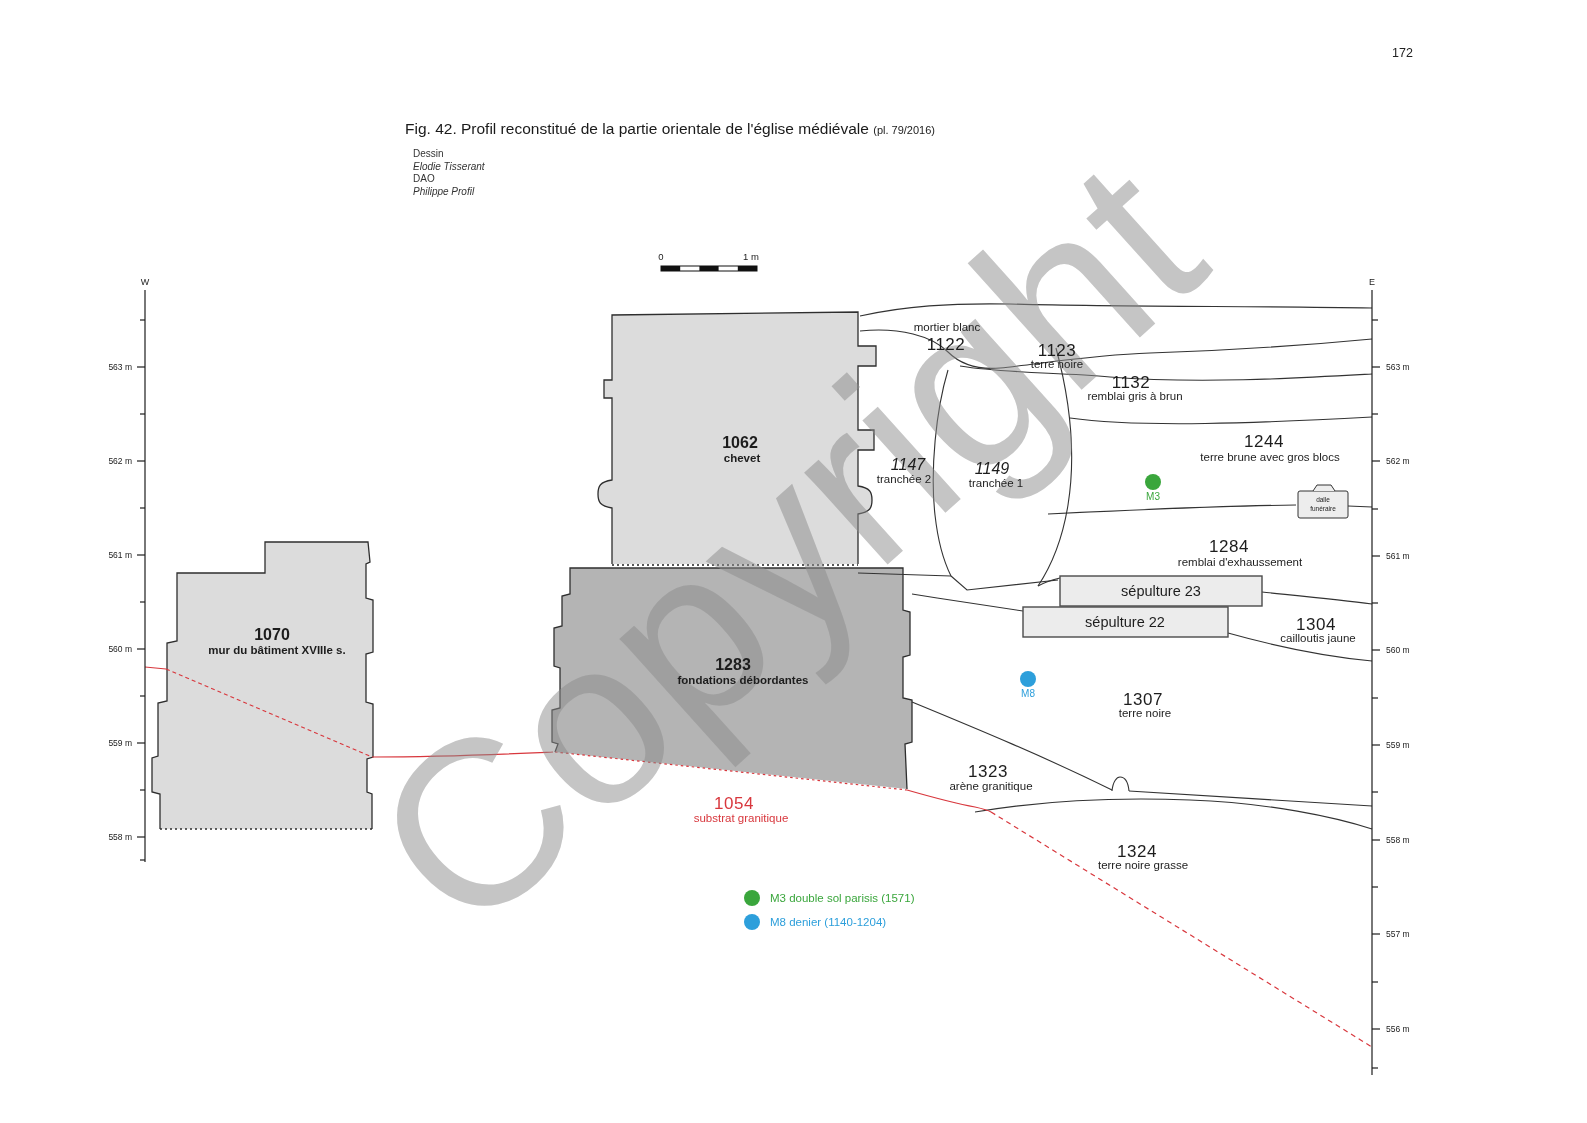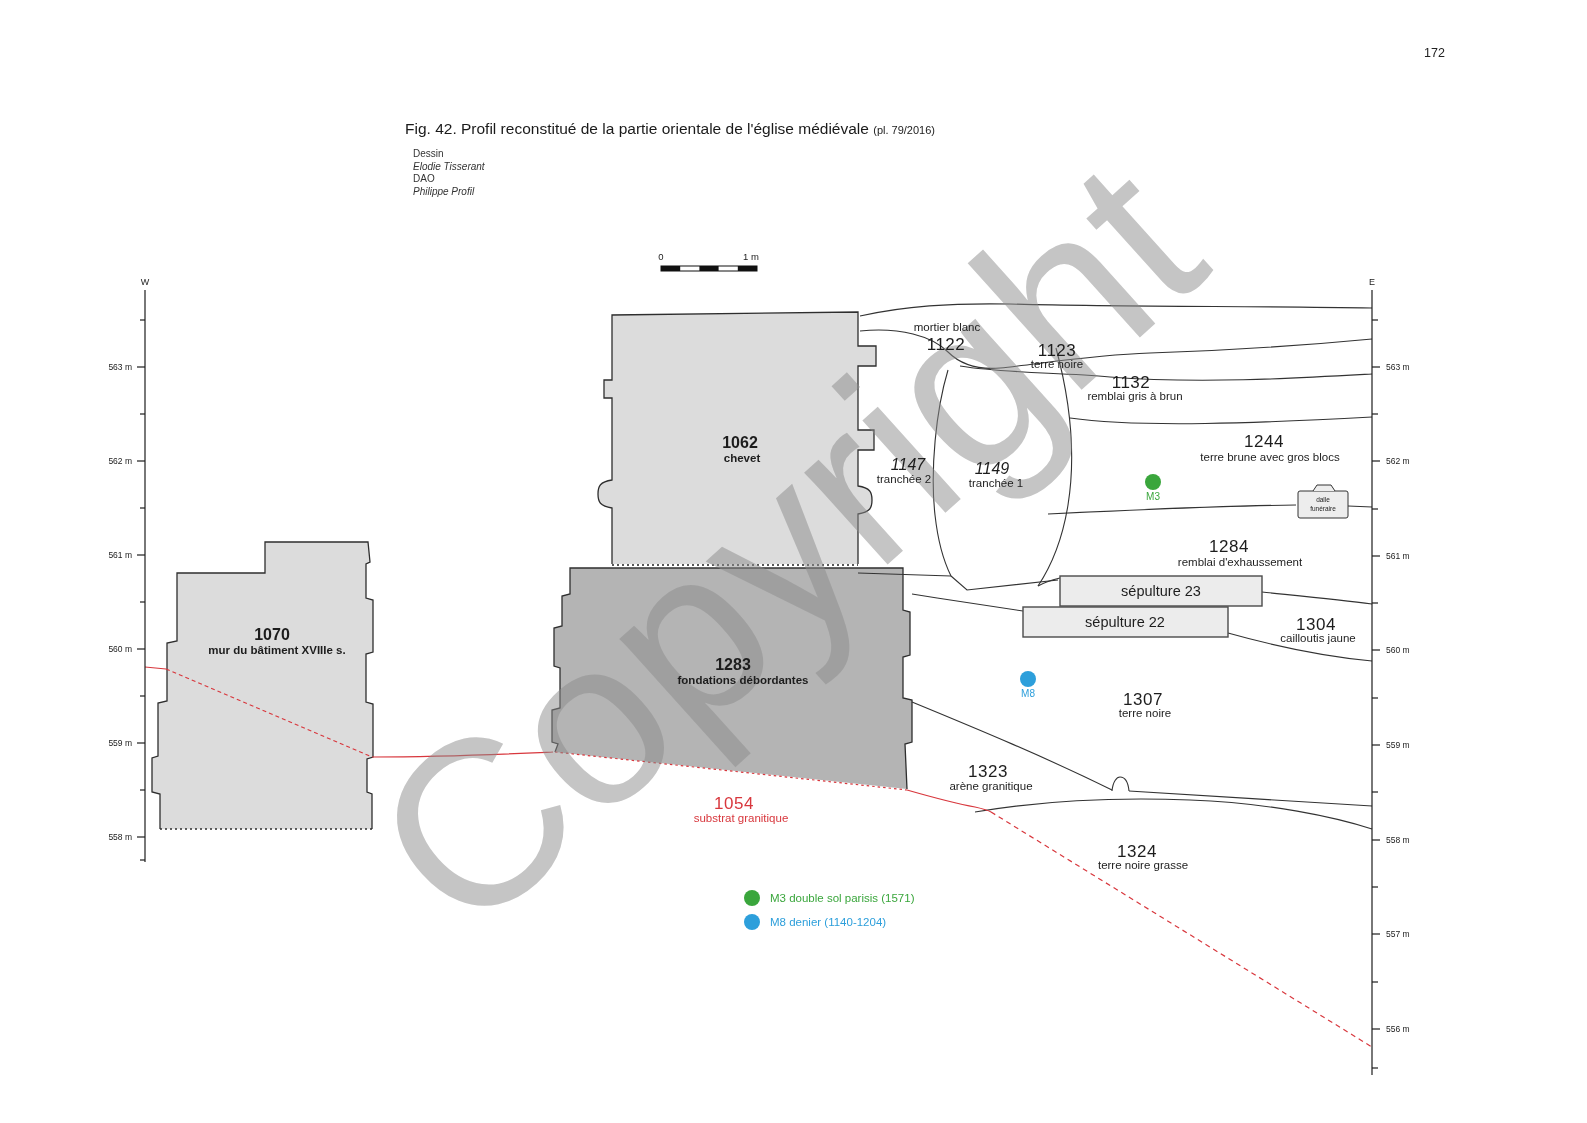--- a/index.html
+++ b/index.html
@@ -1,18 +1,18 @@
 <!DOCTYPE html>
 <html><head>
 <meta charset="utf-8">
 <style>
   html,body{margin:0;padding:0;background:#fff;}
   body{width:1587px;height:1123px;position:relative;font-family:"Liberation Sans",sans-serif;}
   .abs{position:absolute;}
-  #pageno{left:1424px;top:46px;font-size:12.5px;color:#222;}
+  #pageno{left:1392px;top:46px;font-size:12.5px;color:#222;}
   #title{left:405px;top:120px;font-size:15.5px;color:#1a1a1a;}
   #title .suffix{font-size:11px;color:#222;}
   #credits{left:413px;top:148px;font-size:10px;line-height:12.5px;color:#333;}
   #credits .it{font-style:italic;}
   svg{position:absolute;left:0;top:0;}
   svg text{font-family:"Liberation Sans",sans-serif;fill:#1d1d1d;}
   .num{font-size:17px;letter-spacing:.5px;}
   .numb{font-size:16px;font-weight:bold;}
   .numi{font-size:16px;font-style:italic;}
   .desc{font-size:11.5px;}

